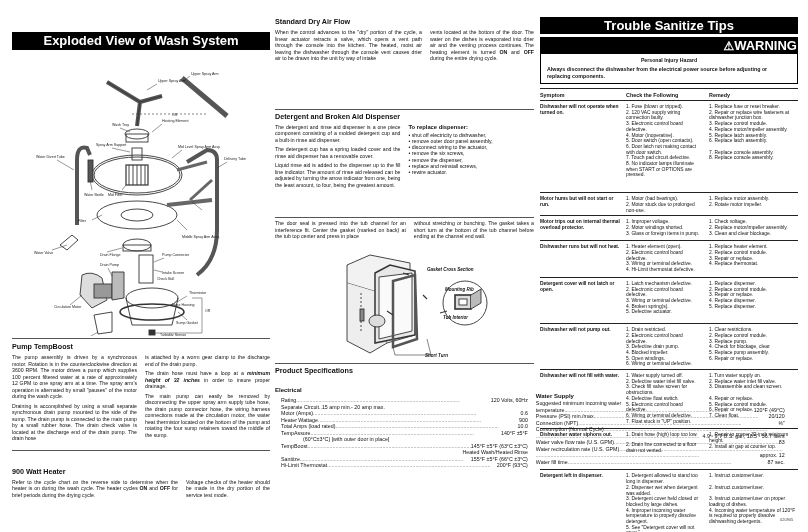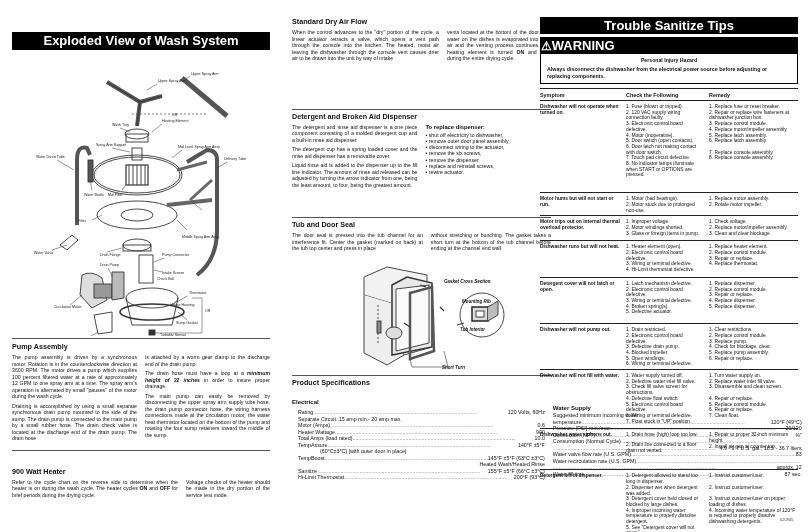--- a/index.html
+++ b/index.html
@@ -18,21 +18,21 @@
 .spec .row .lbl{flex:none}
 .spec .row .dots{flex:1;overflow:hidden;color:#333}
 .spec .row .dots::before{content:"..............................................................................................................."}
 .spec .row .val{flex:none}
 .ts-head{display:flex;font-weight:bold;font-size:5.4px;padding:3px 0 2px 0;border-bottom:1.2px solid #222}
 .ts-row{display:flex;font-size:4.9px;line-height:5.7px;padding:3px 0 4px 0;border-bottom:1.2px solid #222}
 .ts-row .sym{width:86px;font-weight:bold;padding-right:4px}
 .ts-row .chk{width:83px;padding-right:4px}
 .ts-row .rem{flex:1}
 .warn-box{border:1px solid #000;margin-top:3px}
-.warn-head{background:#000;color:#fff;font-weight:bold;font-size:13px;text-align:left;height:16px;line-height:16px}
+.warn-head{background:#000;color:#fff;font-weight:bold;font-size:13px;text-align:right;height:16px;line-height:16px}
 .warn-sub{font-size:5.2px;font-weight:bold;text-align:center;margin-top:3px}
 .warn-text{font-size:5.3px;font-weight:bold;padding:3px 6px 4px 6px;line-height:6.5px}
 b.em{font-style:italic}
 .lbl-sm{font-size:4px;fill:#222;font-family:"Liberation Sans",sans-serif}
 </style>
 </head>
 <body>
 
 <div class="col" style="left:12px;width:258px;top:32px">
   <div class="banner">Exploded View of Wash System</div>
@@ -110,21 +110,21 @@
       <text x="177" y="244">Thermistor</text>
       <text x="160" y="256">Hose Housing</text>
       <text x="62" y="292">Motor Bracket</text>
       <text x="164" y="274">Sump Gasket</text>
       <text x="193" y="262">OR</text>
       <text x="148" y="286">Turbidity Sensor</text>
     </g>
   </svg>
   <div class="rule" style="margin-top:2px"></div>
   <div style="padding-top:3px">
-    <div class="sec-title">Pump Assembly</div>
+    <div class="sec-title">Pump TempBoost</div>
     <div class="two">
       <div>
         <p class="p">The pump assembly is driven by a synchronous motor. Rotation is in the counterclockwise direction at 3600 RPM. The motor drives a pump which supplies 100 percent filtered water at a rate of approximately 12 GPM to one spray arm at a time. The spray arm's operation is alternated by small "pauses" of the motor during the wash cycle.</p>
         <p class="p">Draining is accomplished by using a small separate synchronous drain pump mounted to the side of the sump. The drain pump is connected to the main pump by a small rubber hose. The drain check valve is located at the discharge end of the drain pump. The drain hose</p>
       </div>
       <div>
         <p class="p">is attached by a worm gear clamp to the discharge end of the drain pump.</p>
         <p class="p"><span>The drain hose must have a loop at a </span><b class="em">minimum height of 32 inches</b><span> in order to insure proper drainage.</span></p>
         <p class="p">The main pump can easily be removed by disconnecting the upper spray arm supply tube hose, the drain pump connector hose, the wiring harness connections made at the circulation motor, the water heat thermistor located on the bottom of the pump and rotating the four sump retainers toward the middle of the sump.</p>
       </div>
@@ -133,21 +133,21 @@
   <div class="rule" style="margin-top:5px"></div>
   <div style="padding-top:16px">
     <div class="sec-title">900 Watt Heater</div>
     <div class="two">
       <p class="p"><span>Refer to the cycle chart on the reverse side to determine when the heater is on during the wash cycle. The heater cycles </span><b>ON</b><span> and </span><b>OFF</b><span> for brief periods during the drying cycle.</span></p>
       <p class="p">Voltage checks of the heater should be made in the dry portion of the service test mode.</p>
     </div>
   </div>
 </div>
 
-<div class="col" style="left:292px;width:259px;top:16px">
+<div class="col" style="left:275px;width:259px;top:16px">
   <div class="sec-title" style="margin-top:1px">Standard Dry Air Flow</div>
   <div class="two">
     <p class="p">When the control advances to the "dry" portion of the cycle, a linear actuator retracts a valve, which opens a vent path through the console into the kitchen. The heated, moist air leaving the dishwasher through the console vent causes drier air to be drawn into the unit by way of intake</p>
     <p class="p"><span>vents located at the bottom of the door. The water on the dishes is evaporated into drier air and the venting process continues. The heating element is turned </span><b>ON</b><span> and </span><b>OFF</b><span> during the entire drying cycle.</span></p>
   </div>
   <div class="rule" style="margin-top:44px"></div>
   <div style="padding-top:2px">
     <div class="sec-title">Detergent and Broken Aid Dispenser</div>
     <div class="two">
       <div>
@@ -164,21 +164,20 @@
           <li>remove the six screws,</li>
           <li>remove the dispenser,</li>
           <li>replace and reinstall screws,</li>
           <li>rewire actuator.</li>
         </ul>
       </div>
     </div>
   </div>
   <div class="rule" style="margin-top:26px"></div>
   <div style="padding-top:2px">
-    <div class="sec-title">Tub and Door Seal</div>
     <div class="two">
       <p class="p">The door seal is pressed into the tub channel for an interference fit. Center the gasket (marked on back) at the tub top center and press in place</p>
       <p class="p">without stretching or bunching. The gasket takes a short turn at the bottom of the tub channel before ending at the channel end wall.</p>
     </div>
     <svg width="259" height="118" viewBox="0 0 259 118" style="display:block">
       <g stroke="#333" fill="none" stroke-width="0.9">
         <path d="M72 22 L95 12 L135 20 L135 40 L112 52 L72 40 Z" fill="#f2f2f2"></path>
         <path d="M72 40 L72 98 L95 110 L112 100 L112 52" fill="#eee"></path>
         <path d="M112 52 L135 40 L140 92 L112 100" fill="#f6f6f6"></path>
         <path d="M100 30 L115 22 L140 28 L140 92 L100 100 Z" fill="#e8e8e8" stroke-width="1.5"></path>

